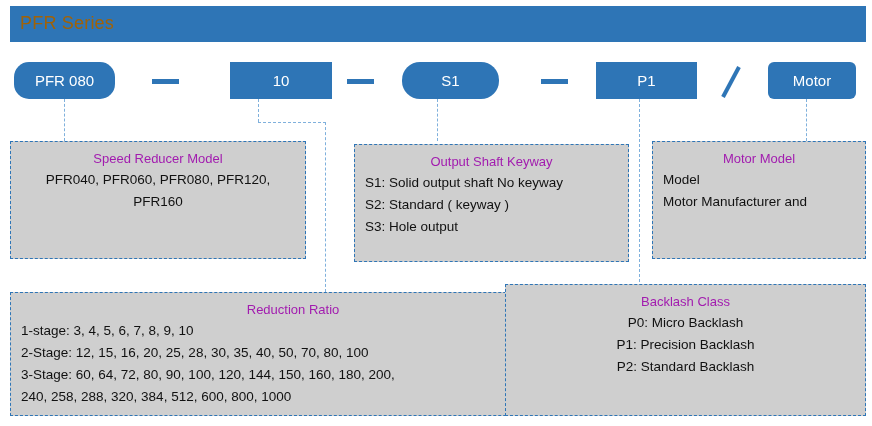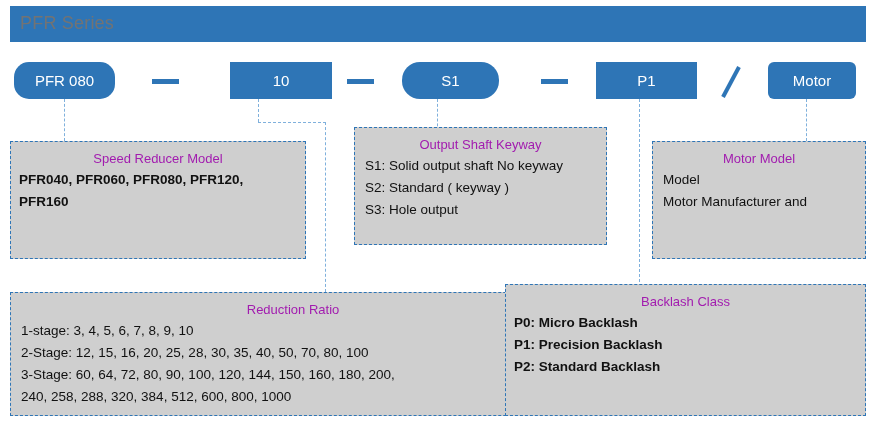--- a/index.html
+++ b/index.html
@@ -26,21 +26,21 @@
     top: 6px;
     width: 856px;
     height: 36px;
     background: #2E75B6;
   }
   .header-title {
     position: absolute;
     left: 20px;
     top: 13px;
     font-size: 18px;
-    color: #737373;
+    color: #a16207;
     letter-spacing: 0.2px;
     white-space: nowrap;
   }
 
   
   .token {
     position: absolute;
     height: 37px;
     background: #2E75B6;
     color: #FFFFFF;
@@ -80,21 +80,21 @@
     text-align: center;
     line-height: 20px;
     padding-top: 7px;
   }
   .desc-line {
     color: #111111;
     font-size: 13.5px;
     line-height: 22px;
     white-space: nowrap;
   }
-  .desc-body-center { padding: 0 8px; font-weight: bold; }
+  .desc-body-center { text-align: center; padding: 0 8px; }
   .desc-body-left   { text-align: left;   padding: 0 10px; }
 
   
   .conn-v {
     position: absolute;
     width: 0;
     border-left: 1.5px dashed #7FB0DC;
   }
   .conn-h {
     position: absolute;
@@ -143,21 +143,21 @@
   <div class="conn-v" style="left:639px; top:99px; height:193px;"></div>
 
   <div class="conn-v" style="left:806px; top:99px; height:42px;"></div>
 
   <div class="descbox" style="left:10px; top:141px; width:296px; height:118px;">
     <div class="desc-title">Speed Reducer Model</div>
     <div class="desc-line desc-body-center">PFR040, PFR060, PFR080, PFR120,</div>
     <div class="desc-line desc-body-center">PFR160</div>
   </div>
 
-  <div class="descbox" style="left:354px; top:127px; width:253px; height:118px;">
+  <div class="descbox" style="left:354px; top:144px; width:275px; height:118px;">
     <div class="desc-title">Output Shaft Keyway</div>
     <div class="desc-line desc-body-left">S1: Solid output shaft No keyway</div>
     <div class="desc-line desc-body-left">S2: Standard ( keyway )</div>
     <div class="desc-line desc-body-left">S3: Hole output</div>
   </div>
 
   <div class="descbox" style="left:652px; top:141px; width:214px; height:118px;">
     <div class="desc-title">Motor Model</div>
     <div class="desc-line desc-body-left">Model</div>
     <div class="desc-line desc-body-left">Motor Manufacturer and</div>

